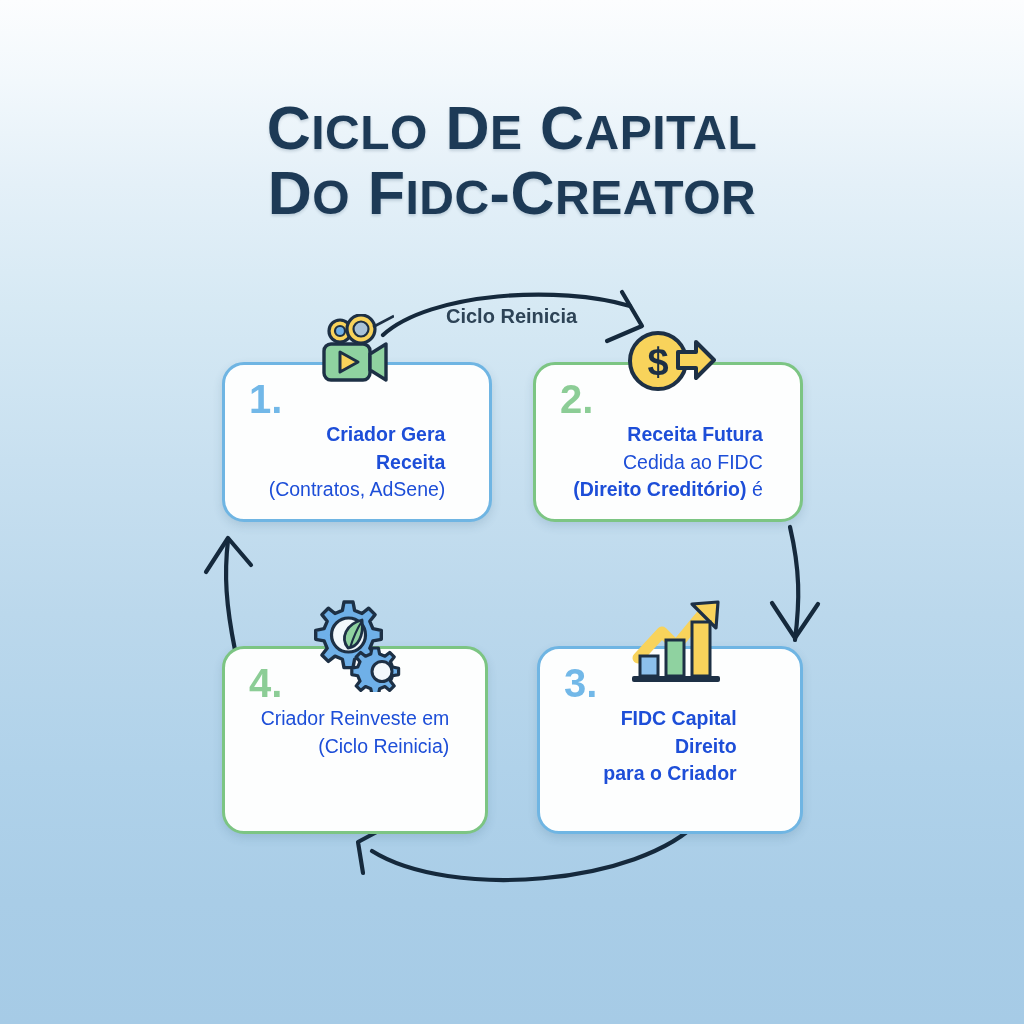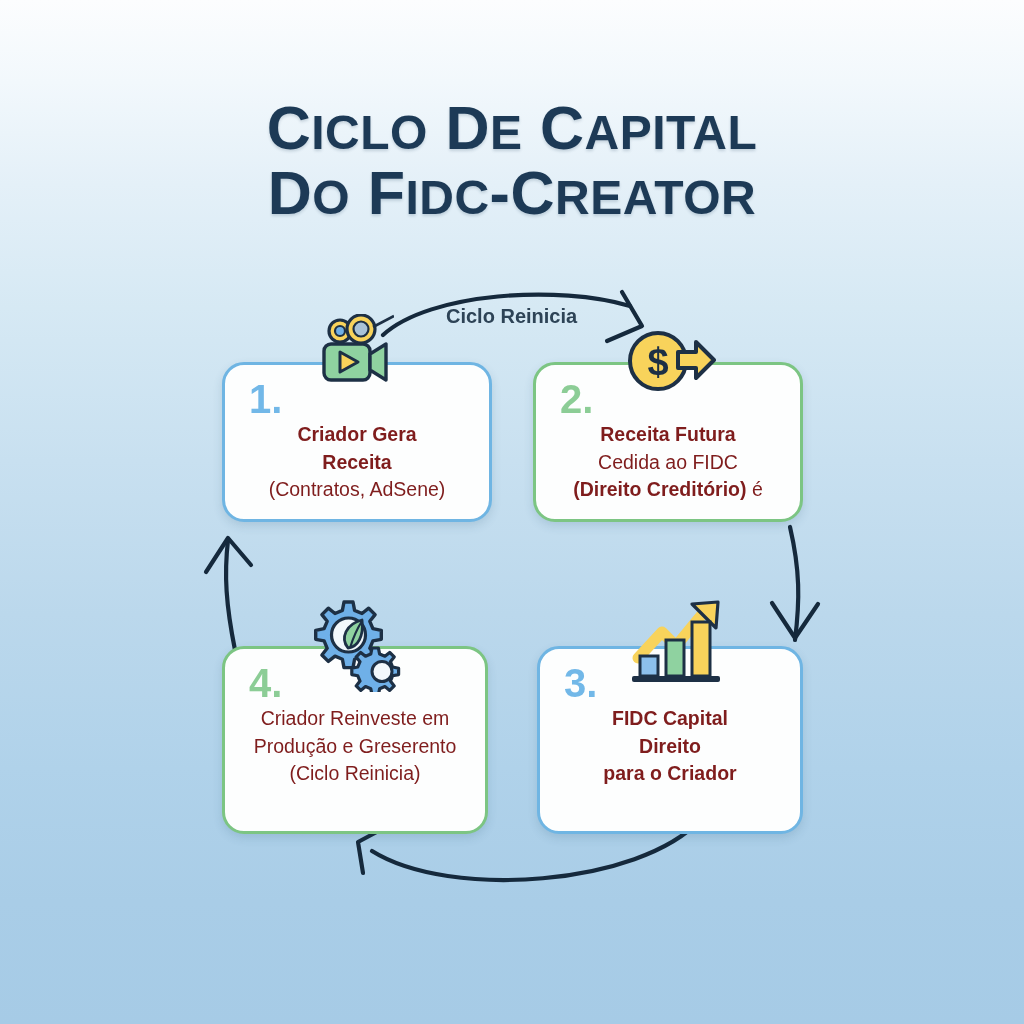--- a/index.html
+++ b/index.html
@@ -51,22 +51,22 @@
     margin-left:24px;
     font-size:40px;
     font-weight:bold;
     line-height:1;
     margin-top:6px;
   }
   .num-blue  { color:#72b8e8; }
   .num-green { color:#8ccd96; }
 
   .card-text{
-    text-align:center;
-    color:#7f1d1d;
+    text-align:right;
+    color:#1d4ed8;
     font-size:19.5px;
     line-height:1.42;
     padding:0 14px;
     margin-top:2px;
   }
   .card-text b{ font-weight:bold; }
 
   
   #card1{ left:222px; top:362px;  width:270px; height:160px; }
   #card2{ left:533px; top:362px;  width:270px; height:160px; }
@@ -145,21 +145,20 @@
       <div><b>FIDC Capital</b></div>
       <div><b>Direito</b></div>
       <div><b>para o Criador</b></div>
     </div>
   </div>
 
   <div class="card green" id="card4">
     <div class="card-num num-green">4.</div>
     <div class="card-text">
       <div><span>Criador Reinveste em</span></div>
-      <div><span>Produção e Greserento</span></div>
       <div><span>(Ciclo Reinicia)</span></div>
     </div>
   </div>
 
   <svg class="icon" id="icon1" viewBox="0 0 78 72">
     <circle cx="24" cy="17" r="11" fill="#f8d35b" stroke="#1d3045" stroke-width="3.2"></circle>
     <circle cx="24" cy="17" r="5" fill="#6fb0e8" stroke="#1d3045" stroke-width="2.2"></circle>
     <circle cx="45" cy="15" r="14" fill="#f8d35b" stroke="#1d3045" stroke-width="3.2"></circle>
     <circle cx="45" cy="15" r="7.5" fill="#a9c3d8" stroke="#1d3045" stroke-width="2.2"></circle>
     <path d="M57 13 L78 2" stroke="#1d3045" stroke-width="2.6" fill="none"></path>

